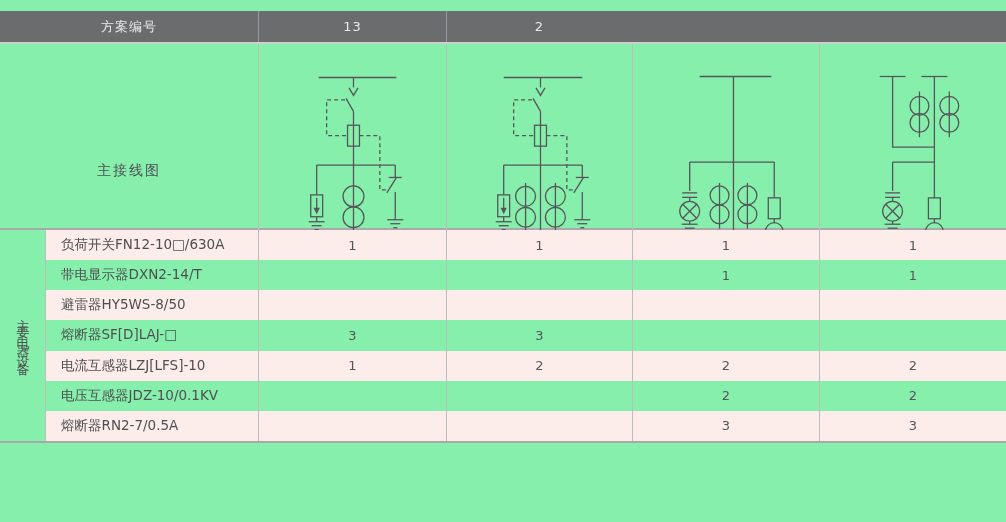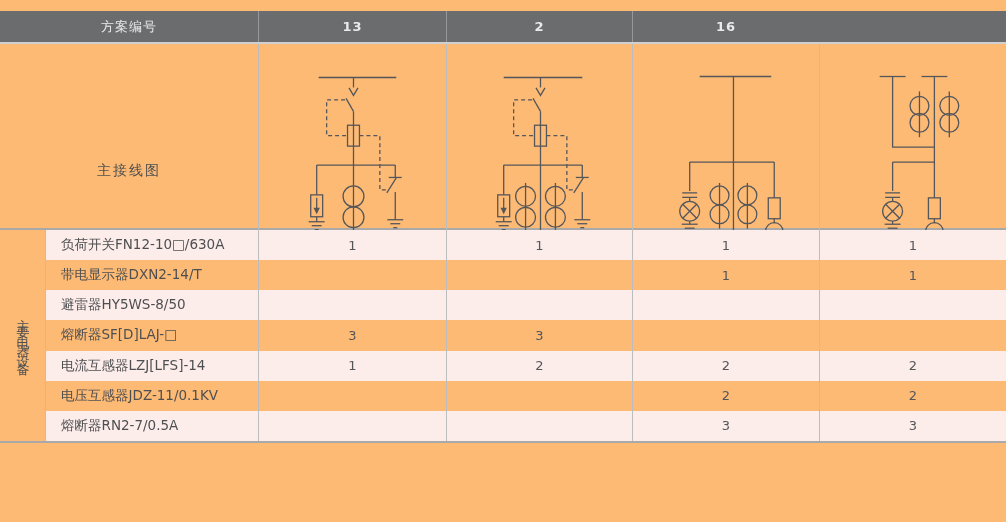--- a/index.html
+++ b/index.html
@@ -1,24 +1,24 @@
 <!DOCTYPE html>
 <html><head>
 <meta charset="utf-8">
 <style>
   html,body{margin:0;padding:0;background:#fff;}
   .page{
-    width:1006px;height:522px;background:#fdba74;overflow:hidden;
+    width:1006px;height:522px;background:#86efac;overflow:hidden;
     font-family:"DejaVu Sans","Liberation Sans",sans-serif;
   }
   .table{margin-top:11px;}
   .grid-cols{display:grid;grid-template-columns:258px 188px 186px 187px 187px;}
   .thead{height:31px;background:#6b6c6e;border-bottom:2px solid #d0d0d0;}
   .th{display:flex;align-items:center;justify-content:center;color:#eaeaea;font-size:13px;letter-spacing:1px;}
-  .th + .th{border-left:1px solid #97989b;font-weight:bold;}
+  .th + .th{border-left:1px solid #97989b;}
   .diagram-row{height:184px;}
   .label-cell{display:flex;align-items:center;justify-content:center;font-size:14px;letter-spacing:2px;color:#4e4f51;}
   .diagram-cell{display:flex;align-items:center;justify-content:center;border-left:1px solid #bdbdbd;}
   .data-grid{
     display:grid;
     grid-template-columns:45px 213px 188px 186px 187px 187px;
     grid-template-rows:repeat(7,30.14px);
     border-top:2px solid #a9a9a9;border-bottom:2px solid #a9a9a9;
   }
   .side-label{
@@ -47,21 +47,20 @@
 </head>
 <body>
 
 <div class="page">
   <div class="table">
 
     <div class="thead grid-cols">
       <div class="th">方案编号</div>
       <div class="th">13</div>
       <div class="th">2</div>
-      <div class="th">16</div>
     </div>
 
     <div class="diagram-row grid-cols">
       <div class="label-cell">主接线图</div>
 
       <div class="diagram-cell">
         <svg class="diag" width="188" height="253" viewBox="0 0 188 253">
           <g>
               <path d="M60,33 H138"></path>
             </g>
@@ -312,29 +311,29 @@
 
       <div class="row">
         <div class="name-cell">熔断器SF[D]LAJ-□</div>
         <div class="qty-cell">3</div>
         <div class="qty-cell">3</div>
         <div class="qty-cell"></div>
         <div class="qty-cell"></div>
       </div>
 
       <div class="row pink">
-        <div class="name-cell">电流互感器LZJ[LFS]-14</div>
+        <div class="name-cell">电流互感器LZJ[LFS]-10</div>
         <div class="qty-cell">1</div>
         <div class="qty-cell">2</div>
         <div class="qty-cell">2</div>
         <div class="qty-cell">2</div>
       </div>
 
       <div class="row">
-        <div class="name-cell">电压互感器JDZ-11/0.1KV</div>
+        <div class="name-cell">电压互感器JDZ-10/0.1KV</div>
         <div class="qty-cell"></div>
         <div class="qty-cell"></div>
         <div class="qty-cell">2</div>
         <div class="qty-cell">2</div>
       </div>
 
       <div class="row pink">
         <div class="name-cell">熔断器RN2-7/0.5A</div>
         <div class="qty-cell"></div>
         <div class="qty-cell"></div>

